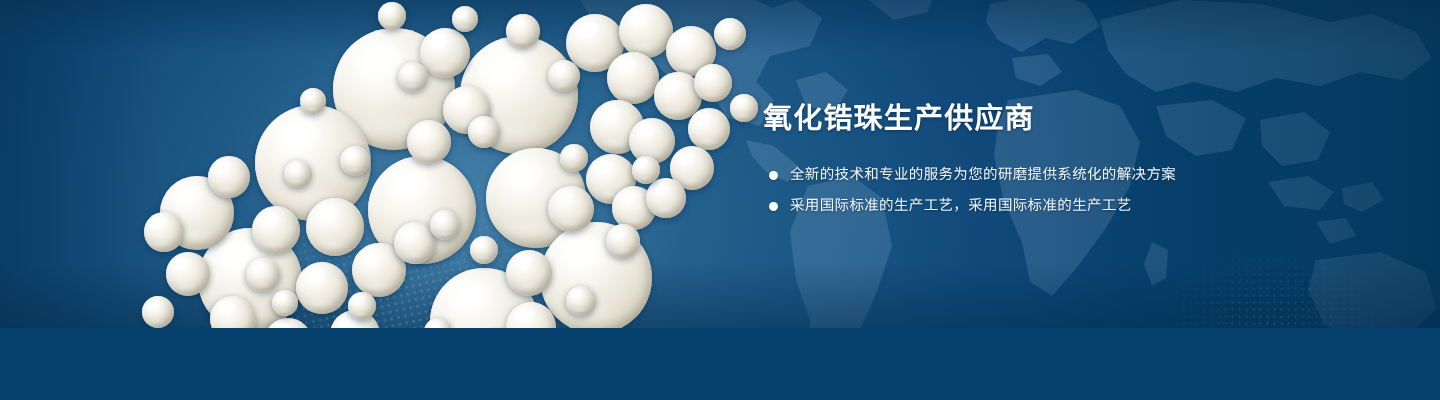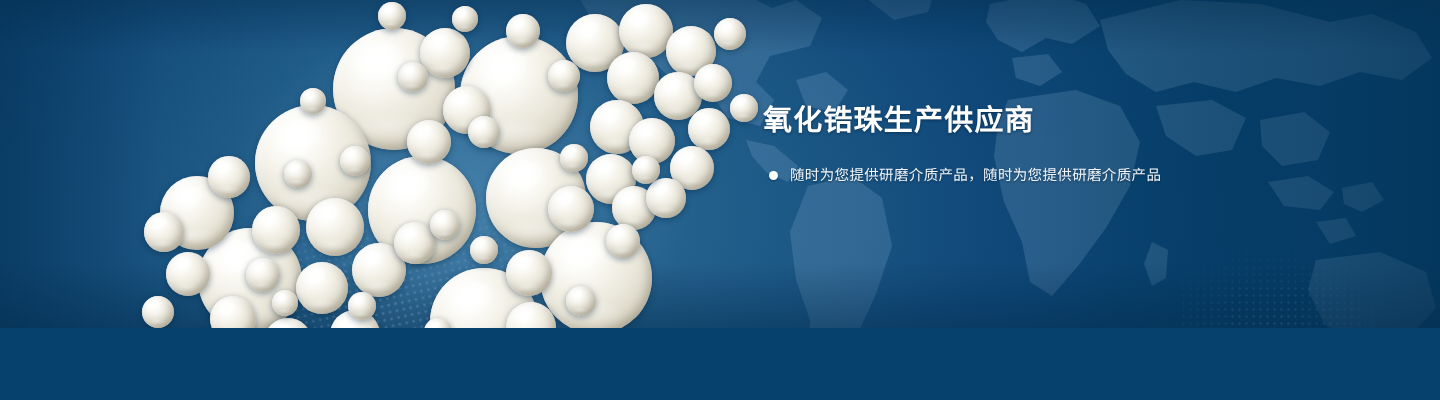--- a/index.html
+++ b/index.html
@@ -4,21 +4,21 @@
 <title>氧化锆珠生产供应商</title>
 <style>
   html,body{margin:0;padding:0;background:#06406c;}
   *{box-sizing:border-box;}
 
   #banner{
     position:relative;
     width:1440px;
     height:328px;
     overflow:hidden;
-    font-family:Liberation Serif, serif;
+    font-family:Liberation Mono, monospace;
     background:#4c1d95;
   }
 
   
   .bg-base{
     position:absolute; inset:0;
     background:
       radial-gradient(ellipse 780px 540px at 470px 215px,
           #2f6f99 0%, #27648f 22%, #1b5785 44%, #10497a 66%, #094370 85%, #06406c 100%),
       linear-gradient(180deg,#0b4574 0%,#0a4371 50%,#063f69 100%);
@@ -274,18 +274,22 @@
     <div class="bead" style="left:378px;top:2px;width:28px;height:28px;"></div>
     <div class="bead" style="left:452px;top:6px;width:26px;height:26px;"></div>
   </div>
 
   <div id="text-block">
     <h1 id="page-title">氧化锆珠生产供应商</h1>
 
     <ul id="feature-list">
       <li class="feature-item">
         <span class="bullet-dot"></span>
-        <span class="feature-text">随时为您提供研磨介质产品，随时为您提供研磨介质产品</span>
+        <span class="feature-text">全新的技术和专业的服务为您的研磨提供系统化的解决方案</span>
+      </li>
+      <li class="feature-item">
+        <span class="bullet-dot"></span>
+        <span class="feature-text">采用国际标准的生产工艺，采用国际标准的生产工艺</span>
       </li>
     </ul>
   </div>
 
 </div>
 
 </body></html>

